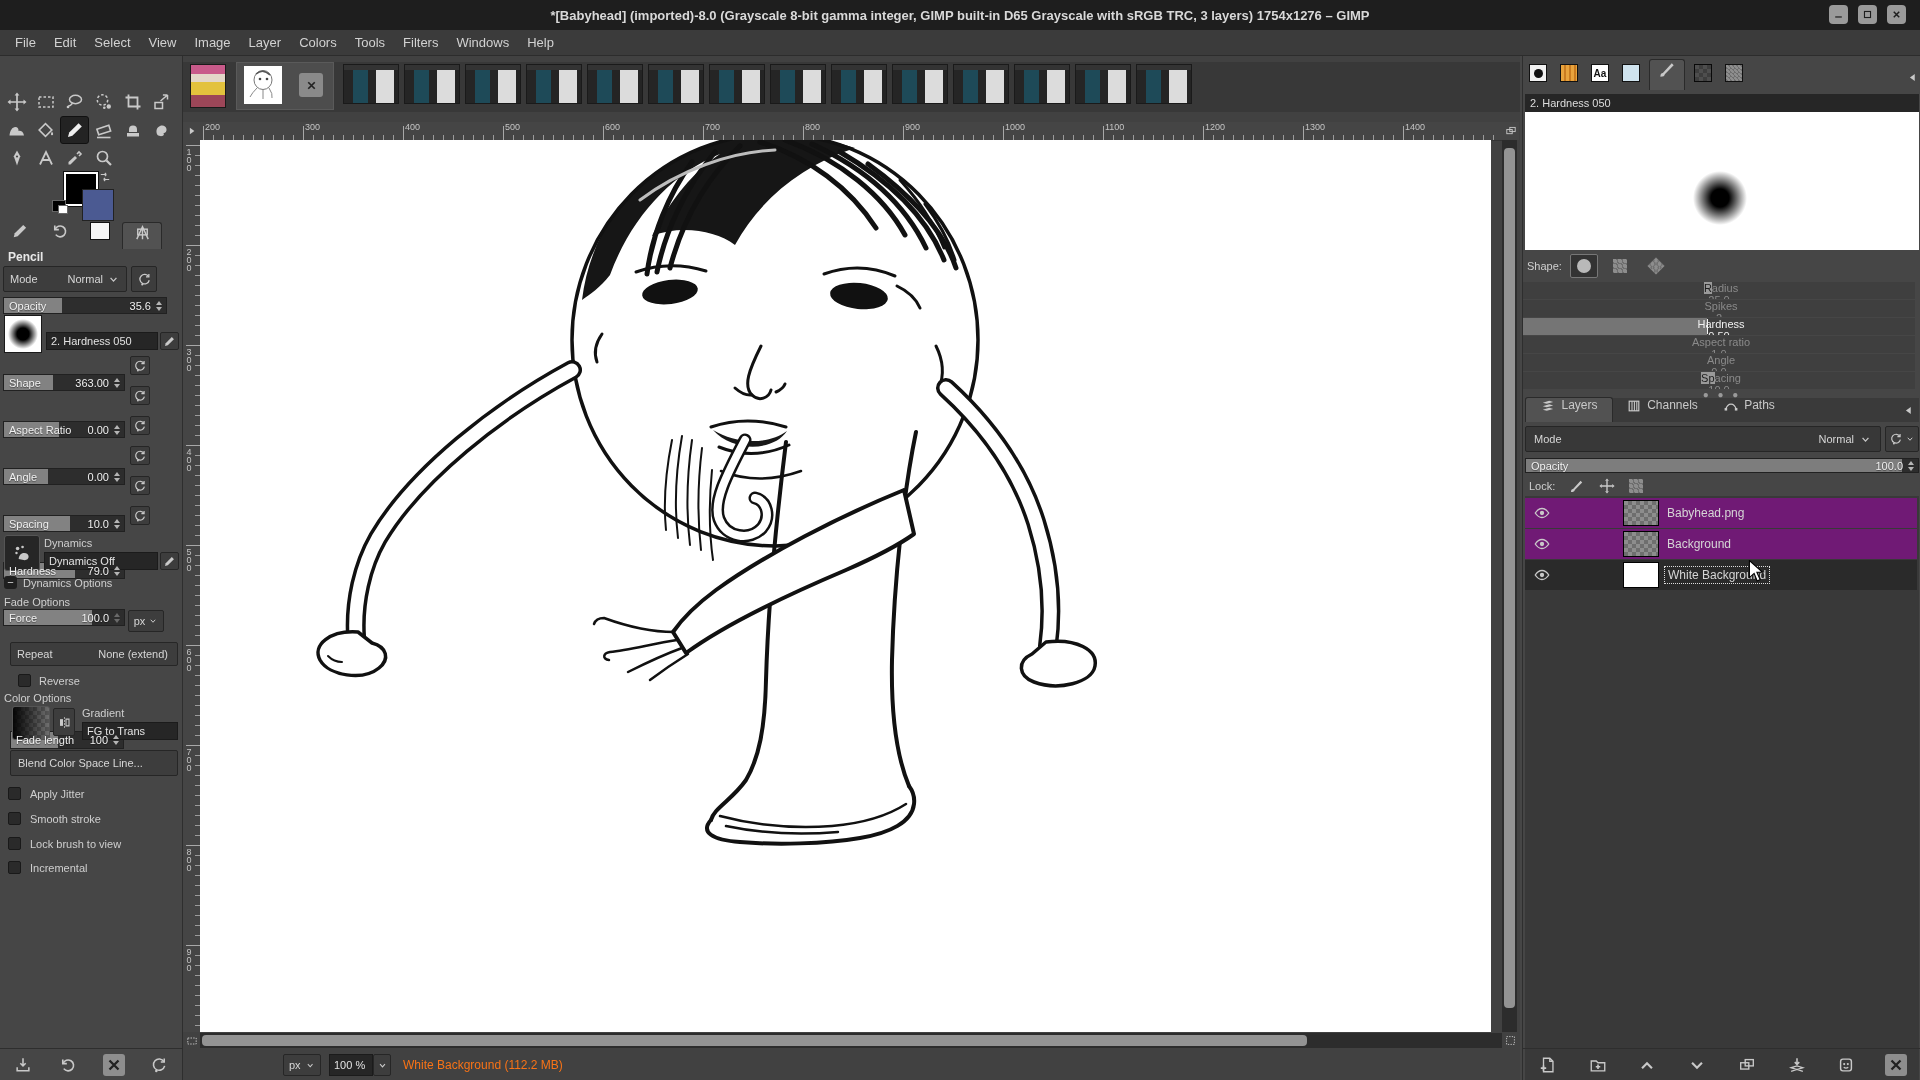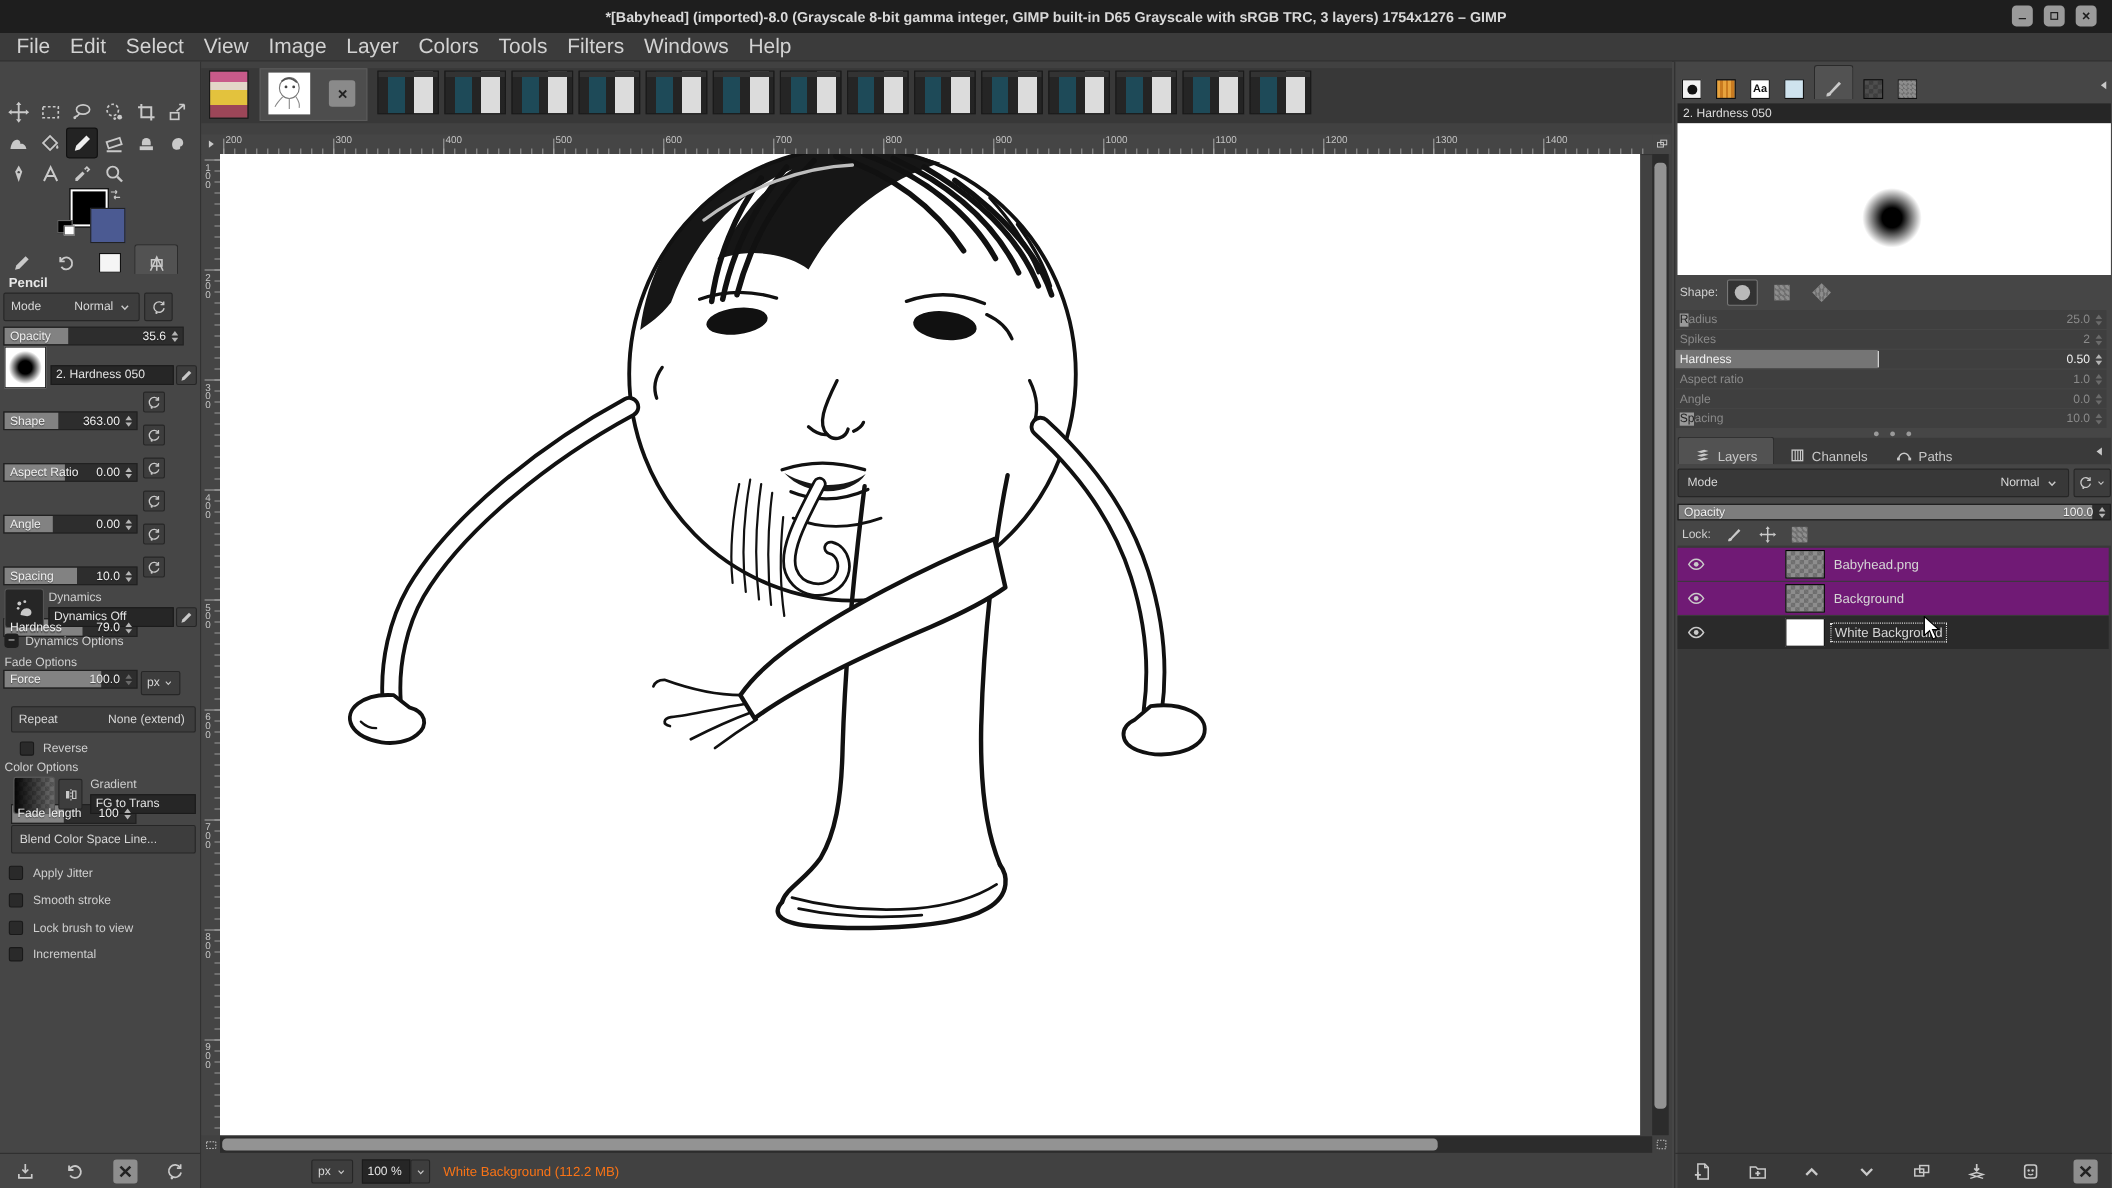--- a/index.html
+++ b/index.html
@@ -7,21 +7,21 @@
        font-family:"Liberation Sans",sans-serif;font-size:12px;color:#d6d6d6;}
   .abs{position:absolute;}
   
   .titlebar{left:0;top:0;width:1920px;height:30px;background:#1e1e1e;display:flex;align-items:center;justify-content:center;}
   .titlebar .t{font-size:13px;font-weight:bold;color:#d9d9d9;}
   .winbtns{position:absolute;right:14px;top:5px;display:flex;gap:10px;}
   .winbtn{width:19px;height:19px;background:#9a9a9a;border-radius:4px;color:#1d1d1d;display:flex;align-items:center;justify-content:center;}
   .winbtn svg{width:11px;height:11px;}
   
   .menubar{left:0;top:30px;width:1920px;height:26px;background:#3b3b3b;border-bottom:1px solid #2c2c2c;display:flex;align-items:center;padding-left:6px;box-sizing:border-box;}
-  .menubar span{padding:4px 9px;font-size:19px;color:#d2d2d2;}
+  .menubar span{padding:4px 9px;font-size:13px;color:#d2d2d2;}
   
   .ss{position:relative;background:#2d2d2d;border:1px solid #212121;overflow:hidden;display:flex;align-items:center;box-sizing:border-box;}
   .ss .fl{position:absolute;left:0;top:0;bottom:0;background:#828282;}
   .ss .lb{position:relative;z-index:1;padding-left:5px;flex:1;white-space:nowrap;font-size:11px;color:#f0f0f0;text-shadow:0 1px 1px rgba(0,0,0,.45);}
   .ss .vl{position:relative;z-index:1;font-size:11px;color:#f0f0f0;text-shadow:0 1px 1px rgba(0,0,0,.45);}
   .sp{position:relative;z-index:1;width:10px;margin:0 2px 0 3px;display:flex;flex-direction:column;align-items:center;gap:2px;}
   .sp i{display:block;width:0;height:0;border-left:3.5px solid transparent;border-right:3.5px solid transparent;}
   .sp .u{border-bottom:4px solid #b5b5b5;}
   .sp .d{border-top:4px solid #b5b5b5;}
   .sp.dim .u{border-bottom-color:#6a6a6a;}.sp.dim .d{border-top-color:#6a6a6a;}
@@ -31,42 +31,42 @@
   .chk{width:13px;height:13px;background:#2a2a2a;border:1px solid #191919;border-radius:2px;box-sizing:border-box;}
   .lab{font-size:11px;color:#cfcfcf;white-space:nowrap;}
   svg.ic{display:block;}
   .ico{color:#c9c9c9;}
   .checker-sm{background-image:linear-gradient(45deg,#6e6e6e 26%,transparent 26% 74%,#6e6e6e 74%),linear-gradient(45deg,#6e6e6e 26%,transparent 26% 74%,#6e6e6e 74%);background-size:8px 8px;background-position:0 0,4px 4px;background-color:#8d8d8d;}
   
   .toolcell{width:29px;height:28px;display:flex;align-items:center;justify-content:center;border-radius:3px;}
   .toolcell.sel{background:#232323;border:1px solid #111;box-sizing:border-box;}
   .toolcell svg{width:20px;height:20px;}
   
-  .dtab{height:26px;display:flex;align-items:flex-end;justify-content:center;border-radius:3px 3px 0 0;}
+  .dtab{height:26px;display:flex;align-items:flex-start;justify-content:center;border-radius:3px 3px 0 0;}
   .dtab.sel{background:#525252;border:1px solid #2a2a2a;border-bottom:none;}
   
   .hruler{background:#454545;border-bottom:1px solid #333;
     background-image:linear-gradient(90deg,#a8a8a8 1px,transparent 1px),linear-gradient(90deg,#9b9b9b 1px,transparent 1px);
     background-size:100px 14px,10px 5px;background-repeat:repeat-x;background-position:3px bottom,3px bottom;}
   .vruler{background:#454545;border-right:1px solid #333;
     background-image:linear-gradient(#a8a8a8 1px,transparent 1px),linear-gradient(#9b9b9b 1px,transparent 1px);
     background-size:14px 100px,5px 10px;background-repeat:repeat-y;background-position:right 5px,right 5px;}
   .rlab{position:absolute;top:0px;font-size:9px;color:#c4c4c4;}
   .vlab{position:absolute;left:1px;font-size:9px;color:#c4c4c4;writing-mode:vertical-rl;text-orientation:upright;letter-spacing:-2px;}
   
   .thumbstrip{display:flex;gap:5px;align-items:center;}
   .shot{width:56px;height:40px;flex:0 0 auto;border:1px solid #1a1a1a;box-sizing:border-box;
     background:linear-gradient(180deg,#333 0 12%,transparent 12%),
     linear-gradient(90deg,#252525 0 16%,#1e4a58 16% 44%,#242424 44% 60%,#dcdcdc 60% 92%,#242424 92%);background-color:#202020;}
   
   .lrow{position:absolute;left:0;width:392px;height:30px;background:#701a75;display:flex;align-items:center;}
   .lrow.sel{background:#2a2a2a;}
   .lthumb{width:36px;height:26px;border:1px solid #000;box-sizing:border-box;margin-left:72px;}
   .lname{margin-left:8px;font-size:12px;color:#d6d6d6;}
-  .bed-row{position:absolute;left:0;width:392px;height:17px;background:#3f3f3f;display:flex;align-items:center;overflow:hidden;}
+  .bed-row{position:absolute;left:0;width:392px;height:17px;background:#3f3f3f;display:flex;align-items:center;overflow:hidden;flex-direction:column;}
   .bed-row .rl{flex:1;padding-left:4px;font-size:11px;color:#8a8a8a;position:relative;z-index:1;}
   .bed-row .rv{font-size:11px;color:#8a8a8a;position:relative;z-index:1;}
   .bed-row.en .rl,.bed-row.en .rv{color:#f0f0f0;}
   .hl{background:#9a9a9a;color:#1e1e1e;}
   .hl:empty{display:none;}
   .dots{color:#9a9a9a;letter-spacing:3px;font-size:10px;}
   .scrollbar{background:#2c2c2c;}
   .sthumb{background:#939393;border-radius:4px;}
   .footico{width:22px;height:22px;display:flex;align-items:center;justify-content:center;border-radius:3px;}
   .footico svg{width:18px;height:18px;}

